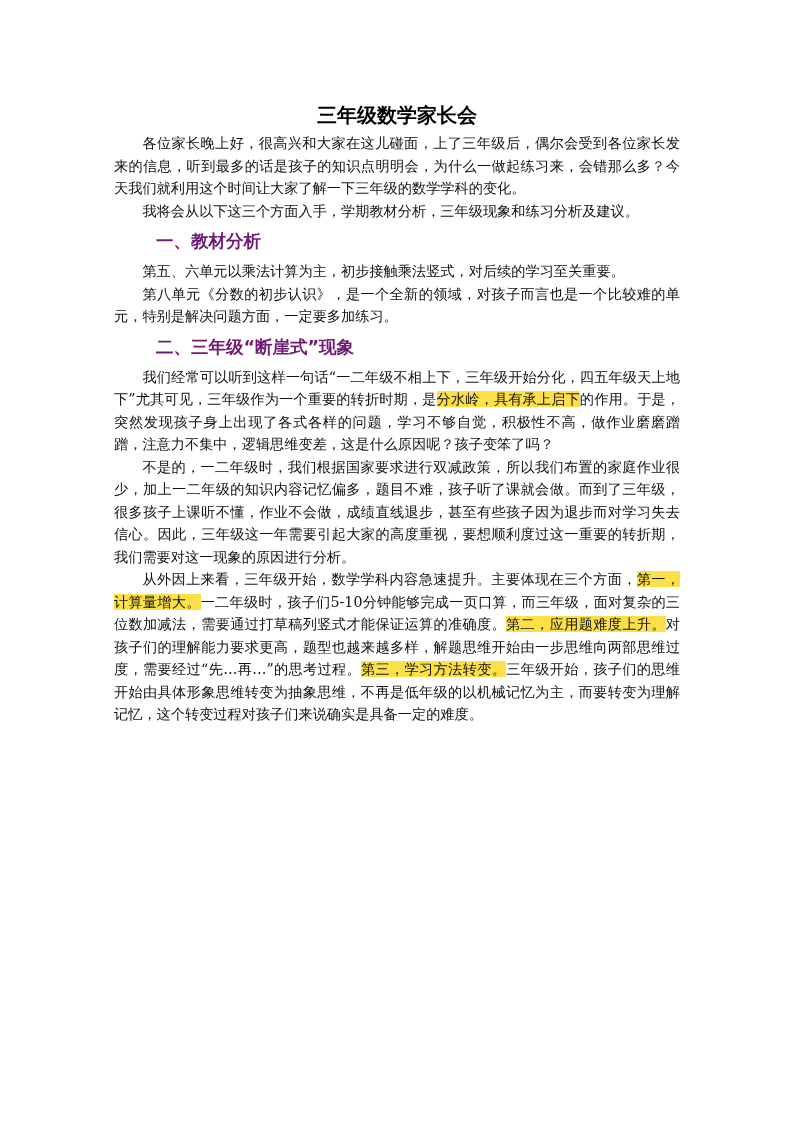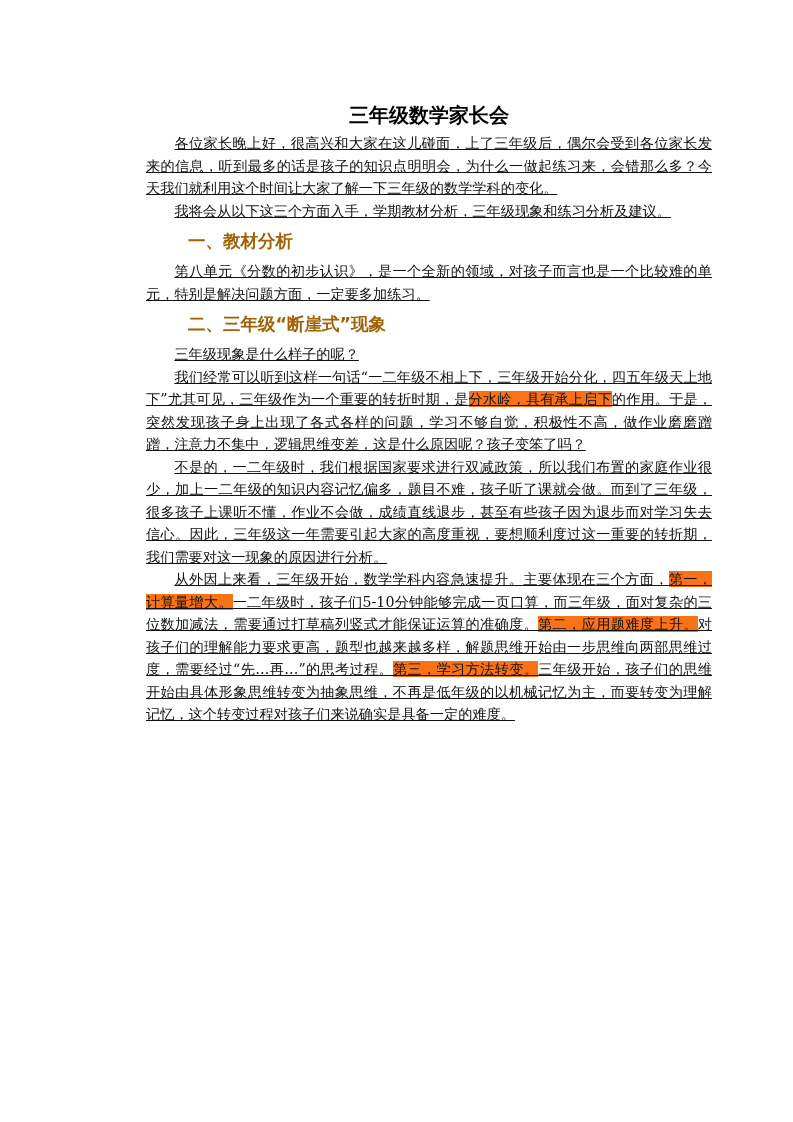--- a/index.html
+++ b/index.html
@@ -1,44 +1,44 @@
 <!DOCTYPE html>
 <html><head>
 <meta charset="utf-8">
 <style>
   html, body { margin: 0; padding: 0; background: #ffffff; }
   body { width: 793px; height: 1122px; position: relative; overflow: hidden; }
-  .page { position: absolute; left: 0; top: 0; width: 745px; height: 1122px; background: #ffffff; margin-left: 32px; }
+  .page { position: absolute; left: 0; top: 0; width: 745px; height: 1122px; background: #ffffff; }
   .content {
     position: absolute; left: 114px; top: 100px; width: 566px;
     font-family: "DejaVu Serif", "Liberation Serif", serif;
     color: #111111; font-size: 14.2px; line-height: 22.5px;
   }
   .doc-title {
     text-align: center; font-family: "DejaVu Sans", "Liberation Sans", sans-serif;
     font-weight: bold; font-size: 20px; line-height: 30px; margin: 0 0 2px 0; color: #000;
   }
-  .para { text-indent: 2em; margin: 0; text-align: justify; text-decoration: underline; }
+  .para { text-indent: 2em; margin: 0; text-align: justify; }
   .heading {
     font-family: "DejaVu Sans", "Liberation Sans", sans-serif; font-weight: bold;
-    font-size: 17.5px; line-height: 34px; margin: 2px 0 2px 0; padding-left: 42px; color: #a16207;
+    font-size: 17.5px; line-height: 34px; margin: 2px 0 2px 0; padding-left: 42px; color: #701a75;
   }
-  .hl { background: #f97316; }
+  .hl { background: #fde047; }
 </style>
 </head>
 <body>
 
 <div class="page">
   <div class="content">
     <div class="doc-title">三年级数学家长会</div>
     <p class="para">各位家长晚上好，很高兴和大家在这儿碰面，上了三年级后，偶尔会受到各位家长发来的信息，听到最多的话是孩子的知识点明明会，为什么一做起练习来，会错那么多？今天我们就利用这个时间让大家了解一下三年级的数学学科的变化。</p>
     <p class="para">我将会从以下这三个方面入手，学期教材分析，三年级现象和练习分析及建议。</p>
 
     <div class="heading">一、教材分析</div>
+    <p class="para">第五、六单元以乘法计算为主，初步接触乘法竖式，对后续的学习至关重要。</p>
     <p class="para">第八单元《分数的初步认识》，是一个全新的领域，对孩子而言也是一个比较难的单元，特别是解决问题方面，一定要多加练习。</p>
 
     <div class="heading">二、三年级“断崖式”现象</div>
-    <p class="para">三年级现象是什么样子的呢？</p>
     <p class="para"><span>我们经常可以听到这样一句话“一二年级不相上下，三年级开始分化，四五年级天上地下”尤其可见，三年级作为一个重要的转折时期，是</span><span class="hl">分水岭，具有承上启下</span><span>的作用。于是，突然发现孩子身上出现了各式各样的问题，学习不够自觉，积极性不高，做作业磨磨蹭蹭，注意力不集中，逻辑思维变差，这是什么原因呢？孩子变笨了吗？</span></p>
     <p class="para">不是的，一二年级时，我们根据国家要求进行双减政策，所以我们布置的家庭作业很少，加上一二年级的知识内容记忆偏多，题目不难，孩子听了课就会做。而到了三年级，很多孩子上课听不懂，作业不会做，成绩直线退步，甚至有些孩子因为退步而对学习失去信心。因此，三年级这一年需要引起大家的高度重视，要想顺利度过这一重要的转折期，我们需要对这一现象的原因进行分析。</p>
     <p class="para"><span>从外因上来看，三年级开始，数学学科内容急速提升。主要体现在三个方面，</span><span class="hl">第一，计算量增大。</span><span>一二年级时，孩子们5-10分钟能够完成一页口算，而三年级，面对复杂的三位数加减法，需要通过打草稿列竖式才能保证运算的准确度。</span><span class="hl">第二，应用题难度上升。</span><span>对孩子们的理解能力要求更高，题型也越来越多样，解题思维开始由一步思维向两部思维过度，需要经过“先…再…”的思考过程。</span><span class="hl">第三，学习方法转变。</span><span>三年级开始，孩子们的思维开始由具体形象思维转变为抽象思维，不再是低年级的以机械记忆为主，而要转变为理解记忆，这个转变过程对孩子们来说确实是具备一定的难度。</span></p>
   </div>
 </div>
 
 </body></html>

